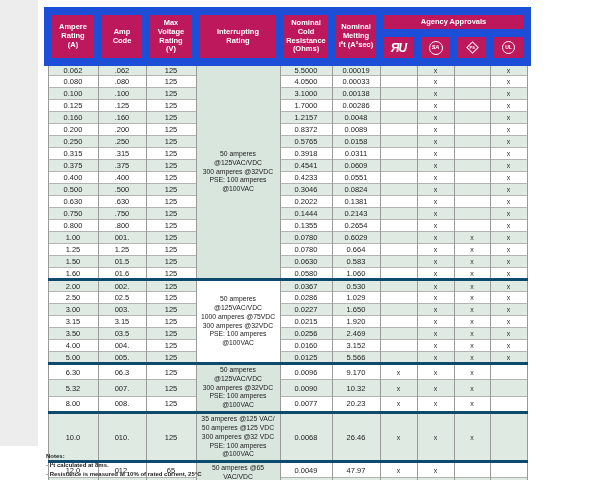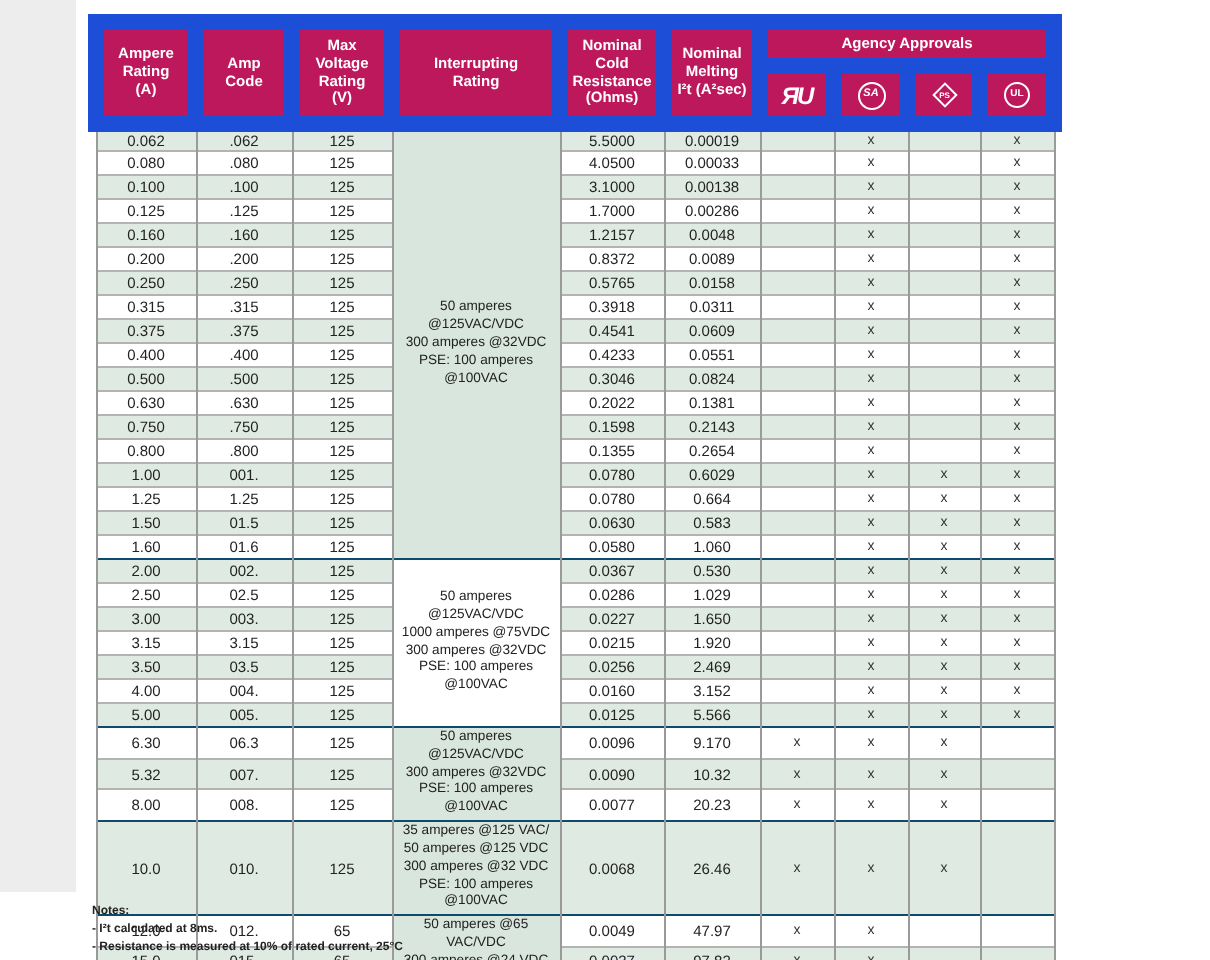--- a/index.html
+++ b/index.html
@@ -23,21 +23,21 @@
   thead tr.agency-icons-row th{height:19px;}
   tbody td{
     font-size:7.5px;text-align:center;vertical-align:middle;
     border-left:1px solid #9a9a9a;border-right:1px solid #9a9a9a;
     border-top:1px solid #b3b3b3;padding:0;background:#ffffff;color:#222;
   }
   tbody tr{height:12px;}
   tbody tr.tall{height:39px;border-radius:12px;}
   tbody tr.short{height:13px;}
   tbody tr:nth-child(odd) td{background:#dfeae3;}
-  tbody tr.block-start td{border-top:1px solid #0c4a6e;}
+  tbody tr.block-start td{border-top:3px solid #0c4a6e;}
   td.int-cell{font-size:6.8px;line-height:1.3;padding:1px 0;}
   td.int-cell.shaded{background:#d9e6dd !important;}
   td.int-cell.plain{background:#ffffff !important;}
   td.approval{font-size:7px;color:#333;}
   
   .icon-wrap{display:flex;align-items:center;justify-content:center;height:100%;}
   .ul-recognized{font-size:12px;font-weight:bold;font-style:italic;letter-spacing:-1px;line-height:1;}
   .ring{border:1.2px solid #fff;border-radius:50%;display:flex;align-items:center;justify-content:center;box-sizing:border-box;}
   .csa-ring{width:14px;height:14px;font-size:5.5px;font-weight:bold;font-style:italic;}
   .ul-ring{width:13px;height:13px;font-size:5px;font-weight:bold;}
@@ -229,21 +229,21 @@
         <td>0.1381</td>
         <td class="approval"></td>
         <td class="approval">x</td>
         <td class="approval"></td>
         <td class="approval">x</td>
       </tr>
       <tr>
         <td>0.750</td>
         <td>.750</td>
         <td>125</td>
-        <td>0.1598</td>
+        <td>0.1444</td>
         <td>0.2143</td>
         <td class="approval"></td>
         <td class="approval">x</td>
         <td class="approval"></td>
         <td class="approval">x</td>
       </tr>
       <tr>
         <td>0.800</td>
         <td>.800</td>
         <td>125</td>

